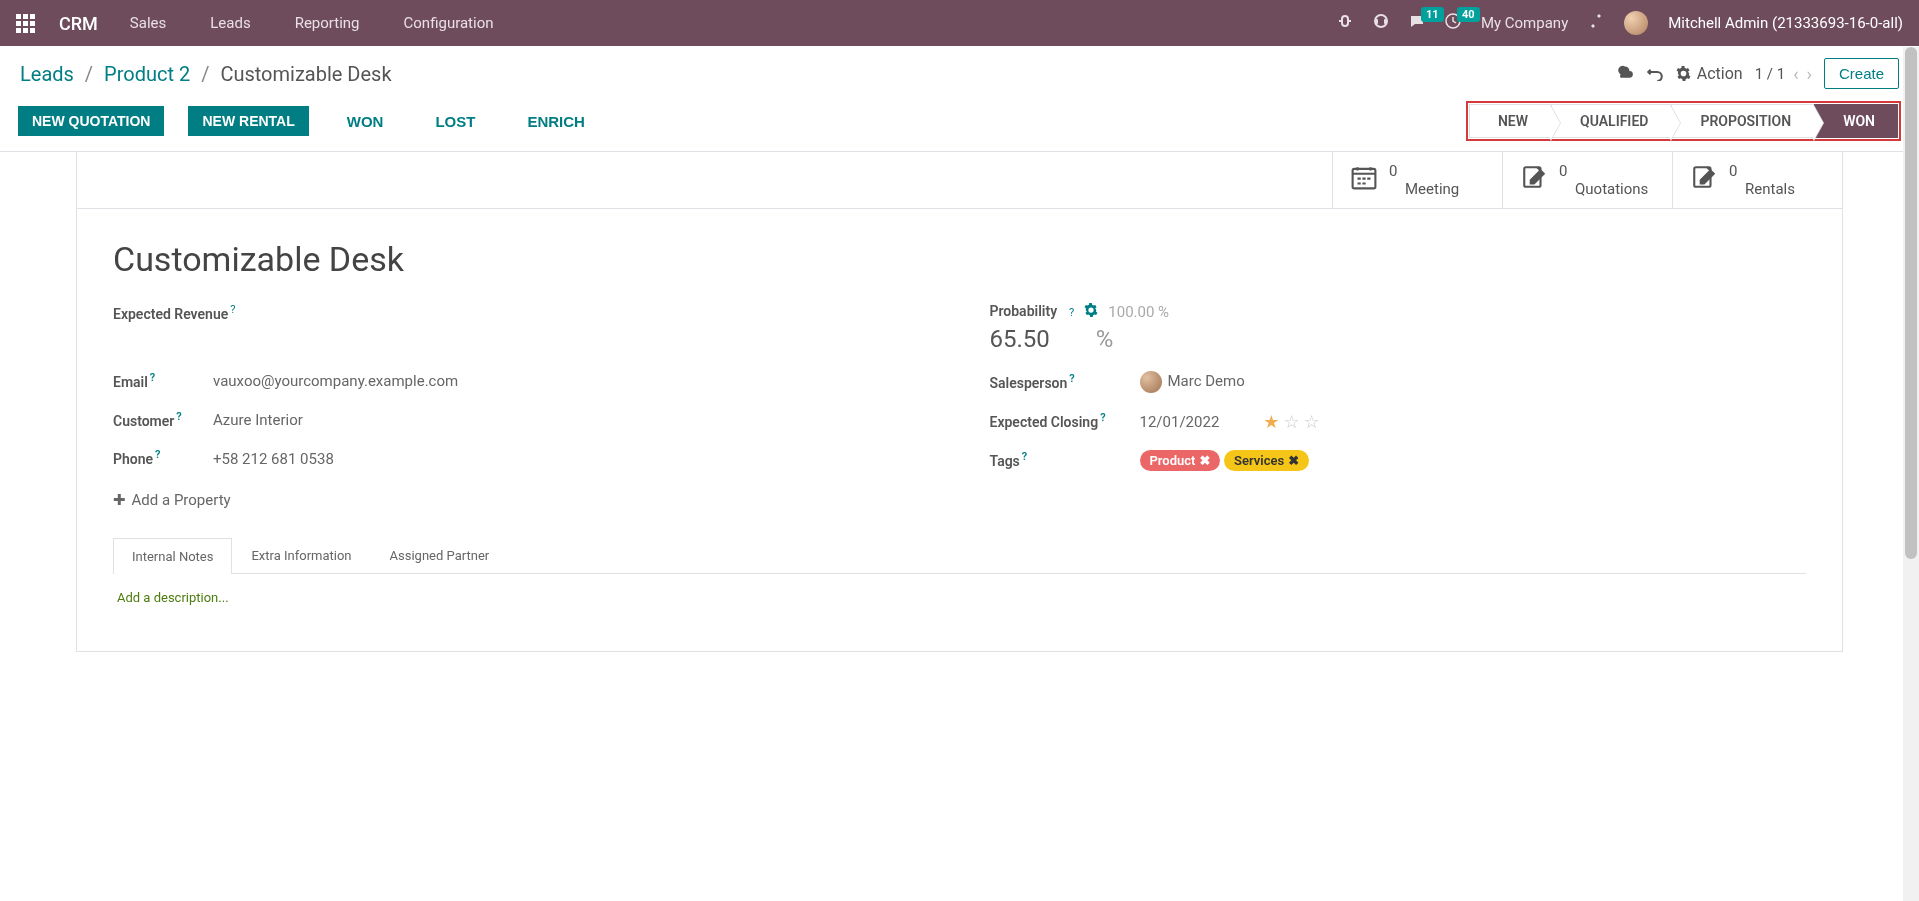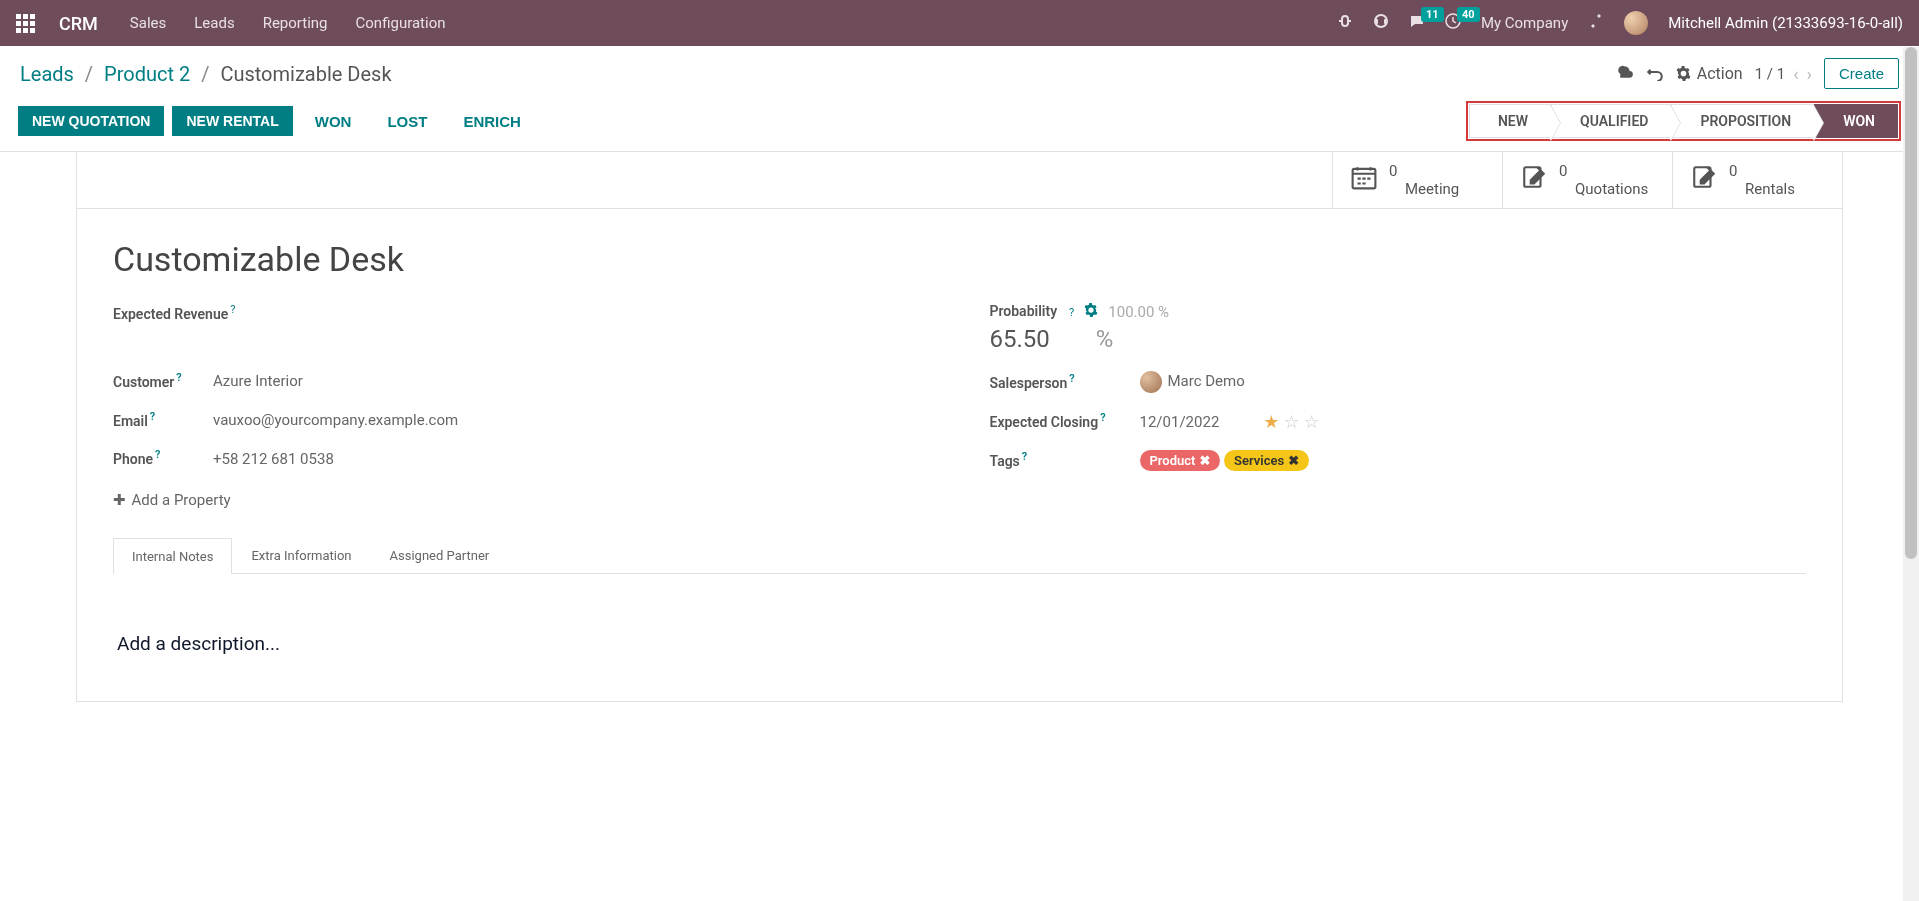--- a/index.html
+++ b/index.html
@@ -4,21 +4,21 @@
 <style>
 * { box-sizing: border-box; margin: 0; padding: 0; }
 body { font-family: -apple-system, BlinkMacSystemFont, "Segoe UI", Roboto, sans-serif; font-size: 14px; color: #495057; background: #fff; }
 
 
 .navbar { background: #6f4c5c; color: #fff; height: 46px; display: flex; align-items: center; padding: 0 16px; }
 .navbar-left { display: flex; align-items: center; gap: 24px; }
 .apps-icon { display: grid; grid-template-columns: repeat(3, 5px); grid-template-rows: repeat(3, 5px); gap: 2px; cursor: pointer; }
 .apps-icon span { background: #fff; width: 5px; height: 5px; }
 .app-title { font-size: 18px; font-weight: 500; color: #fff; }
-.nav-menu { display: flex; gap: 28px; margin-left: 8px; }
+.nav-menu { display: flex; gap: 44px; margin-left: 8px; }
 .nav-menu-item { color: #e8e0e3; cursor: pointer; font-size: 15px; }
 .navbar-right { margin-left: auto; display: flex; align-items: center; gap: 20px; }
 .nav-icon { color: #e8e0e3; cursor: pointer; position: relative; font-size: 16px; }
 .badge-num { background: #00a09d; color: #fff; font-size: 11px; font-weight: 700; padding: 1px 5px; border-radius: 3px; position: absolute; top: -6px; left: 12px; }
 .company-label { color: #e8e0e3; font-size: 15px; }
 .user-avatar { width: 24px; height: 24px; border-radius: 50%; background: radial-gradient(circle at 30% 30%, #f0d0b0, #b08060); display: inline-block; }
 .user-name { color: #fff; font-size: 15px; }
 
 
 .controls-row { display: flex; align-items: center; padding: 12px 20px 8px; }
@@ -28,21 +28,21 @@
 .breadcrumb .current { color: #555; }
 .controls-right { margin-left: auto; display: flex; align-items: center; gap: 12px; }
 .ctrl-icon { color: #555; cursor: pointer; font-size: 18px; }
 .action-btn { display: flex; align-items: center; gap: 6px; color: #555; cursor: pointer; font-size: 16px; }
 .pager { color: #555; font-size: 15px; display: flex; align-items: center; gap: 8px; }
 .pager-arrow { color: #bbb; font-size: 18px; cursor: pointer; }
 .create-btn { border: 1px solid #017e84; color: #017e84; background: #fff; padding: 6px 14px; font-size: 15px; cursor: pointer; border-radius: 2px; }
 
 
 .statusbar-row { display: flex; align-items: center; padding: 4px 18px 10px; border-bottom: 1px solid #dee2e6; }
-.status-btns { display: flex; gap: 8px; align-items: center; }
+.status-btns { display: flex; gap: 24px; align-items: center; }
 .btn-primary { background: #017e84; color: #fff; border: none; padding: 7px 14px; font-size: 14px; font-weight: 600; cursor: pointer; }
 .btn-link { background: none; border: none; color: #017e84; font-size: 15px; font-weight: 600; padding: 7px 14px; cursor: pointer; }
 .stages-wrap { margin-left: auto; display: flex; border: 2px solid #d43a3a; padding: 1px; }
 .stage { position: relative; padding: 8px 22px 8px 28px; color: #555; font-size: 14px; font-weight: 600; background: #fff; border: 1px solid #dee2e6; cursor: pointer; }
 .stage:first-child { }
 .stage.active { background: #6f4c5c; color: #fff; border-color: #6f4c5c; }
 .stage::after { content: ''; position: absolute; right: -10px; top: 0; width: 0; height: 0; border-top: 18px solid transparent; border-bottom: 18px solid transparent; border-left: 10px solid #fff; z-index: 2; }
 .stage::before { content: ''; position: absolute; right: -11px; top: 0; width: 0; height: 0; border-top: 18px solid transparent; border-bottom: 18px solid transparent; border-left: 10px solid #dee2e6; z-index: 1; }
 .stage.active::after { border-left-color: #6f4c5c; }
 .stage:last-child::after, .stage:last-child::before { display: none; }
@@ -79,21 +79,21 @@
 .tag { display: inline-flex; align-items: center; gap: 4px; padding: 3px 10px; border-radius: 12px; font-size: 13px; font-weight: 600; color: #fff; }
 .tag-red { background: #eb6767; }
 .tag-yellow { background: #f5c518; color: #333; }
 .tag .x { font-weight: 700; cursor: pointer; }
 .add-prop { color: #666; font-size: 15px; margin-top: 22px; cursor: pointer; display: flex; align-items: center; gap: 6px; }
 
 .tabs { display: flex; border-bottom: 1px solid #dee2e6; margin-top: 28px; }
 .tab { padding: 10px 18px; color: #666; font-size: 13px; cursor: pointer; border: 1px solid transparent; border-bottom: none; }
 .tab.active { border-color: #dee2e6; background: #fff; position: relative; top: 1px; }
 .tab-content { padding: 16px 4px; }
-.desc-placeholder { color: #0f172a; font-size: 19px; margin-top: 42px; }
+.desc-placeholder { color: #4d7c0f; font-size: 13px; }
 
 .scroll-ind { position: fixed; right: 0; top: 47px; width: 16px; bottom: 0; background: #f1f1f1; }
 .scroll-thumb { position: absolute; left: 2px; width: 12px; background: #c1c1c1; border-radius: 6px; }
 </style>
 </head>
 <body>
 
 <div class="navbar">
   <div class="navbar-left">
     <div class="apps-icon">
@@ -264,26 +264,26 @@
           <div class="big-val">
             <span>65.50</span>
             <span style="color:#999;margin-left:40px">%</span>
           </div>
         </div>
       </div>
 
       <div class="row2">
         <div class="col">
           <div class="field-row">
+            <span class="field-label"><span>Email</span><span class="help">?</span></span>
+            <span class="field-val">vauxoo@yourcompany.example.com</span>
+          </div>
+          <div class="field-row">
             <span class="field-label"><span>Customer</span><span class="help">?</span></span>
             <span class="field-val">Azure Interior</span>
-          </div>
-          <div class="field-row">
-            <span class="field-label"><span>Email</span><span class="help">?</span></span>
-            <span class="field-val">vauxoo@yourcompany.example.com</span>
           </div>
           <div class="field-row">
             <span class="field-label"><span>Phone</span><span class="help">?</span></span>
             <span class="field-val">+58 212 681 0538</span>
           </div>
           <div class="add-prop">
             <span>✚</span>
             <span>Add a Property</span>
           </div>
         </div>

